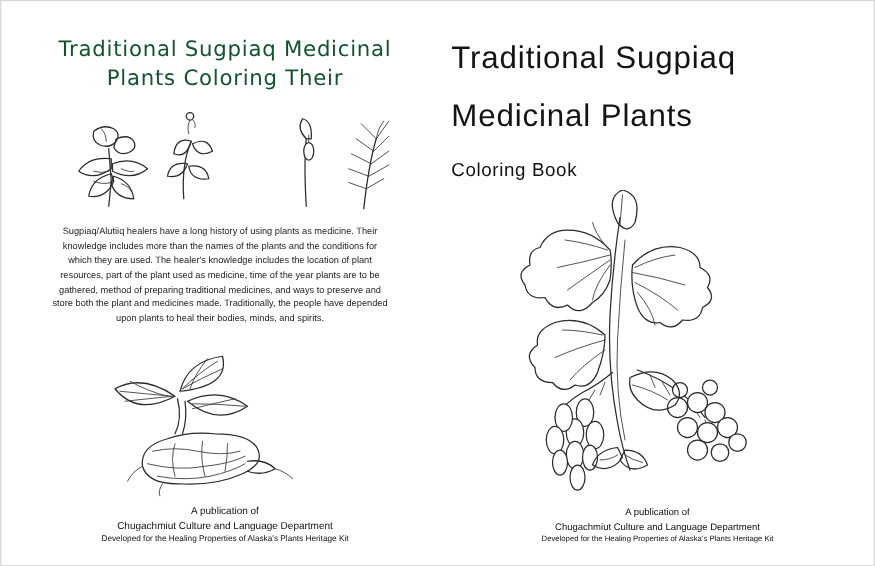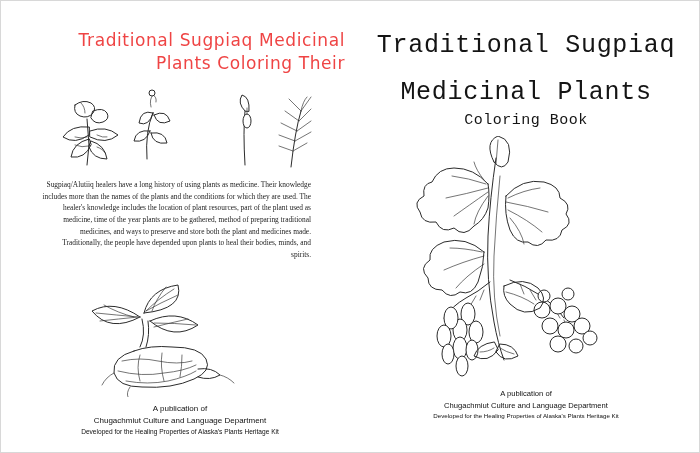--- a/index.html
+++ b/index.html
@@ -36,72 +36,70 @@
     left: 360px;
     top: 10px;
     width: 330px;
     height: 432px;
   }
 
   .title-left {
     font-family: "DejaVu Sans", sans-serif;
     font-size: 17px;
     letter-spacing: 0.6px;
-    text-align: right;
+    text-align: center;
     line-height: 1.35;
-    color: #ef4444;
+    color: #14532d;
     margin: 18px 0 0 0;
     font-weight: 400;
   }
   .title-left .l1 { display: block; }
   .title-left .l2 { display: block; }
 
   .art-left-top {
     position: relative;
     width: 290px;
     height: 90px;
     margin: 6px auto 0 auto;
   }
 
   .blurb {
     margin: 8px 8px 16px 26px;
     width: 270px;
     font-size: 7.4px;
     line-height: 1.58;
-    text-align: right;
+    text-align: center;
     color: #1d1d1d;
-    font-family: Liberation Serif, serif;
   }
 
   .art-left-mid {
     position: relative;
     width: 220px;
     height: 120px;
     margin: 14px auto 0 auto;
   }
 
   .imprint {
     text-align: center;
     margin-top: 6px;
   }
   .imprint .ln1 { font-size: 8px; line-height: 1.5; }
   .imprint .ln2 { font-size: 8px; line-height: 1.5; }
   .imprint .ln3 { font-size: 6.6px; line-height: 1.5; }
 
   
   .title-right {
-    font-family: Liberation Mono, monospace;
-    text-align: center;
+    font-family: Liberation Sans, sans-serif;
     color: #141414;
     margin-top: 20px;
     line-height: 1.22;
   }
   .title-right .tr1 { display: block; font-size: 25px; letter-spacing: 0.7px; }
   .title-right .tr2 { display: block; font-size: 25px; letter-spacing: 0.7px; margin-top: 16px; }
-  .title-right .tr3 { display: block; font-size: 15px; letter-spacing: 0.5px; margin-top: 4px; }
+  .title-right .tr3 { display: block; font-size: 15px; letter-spacing: 0.5px; margin-top: 20px; }
 
   .art-right {
     position: relative;
     width: 300px;
     height: 250px;
     margin: 6px auto 0 auto;
   }
 
   .imprint-right {
     text-align: center;

